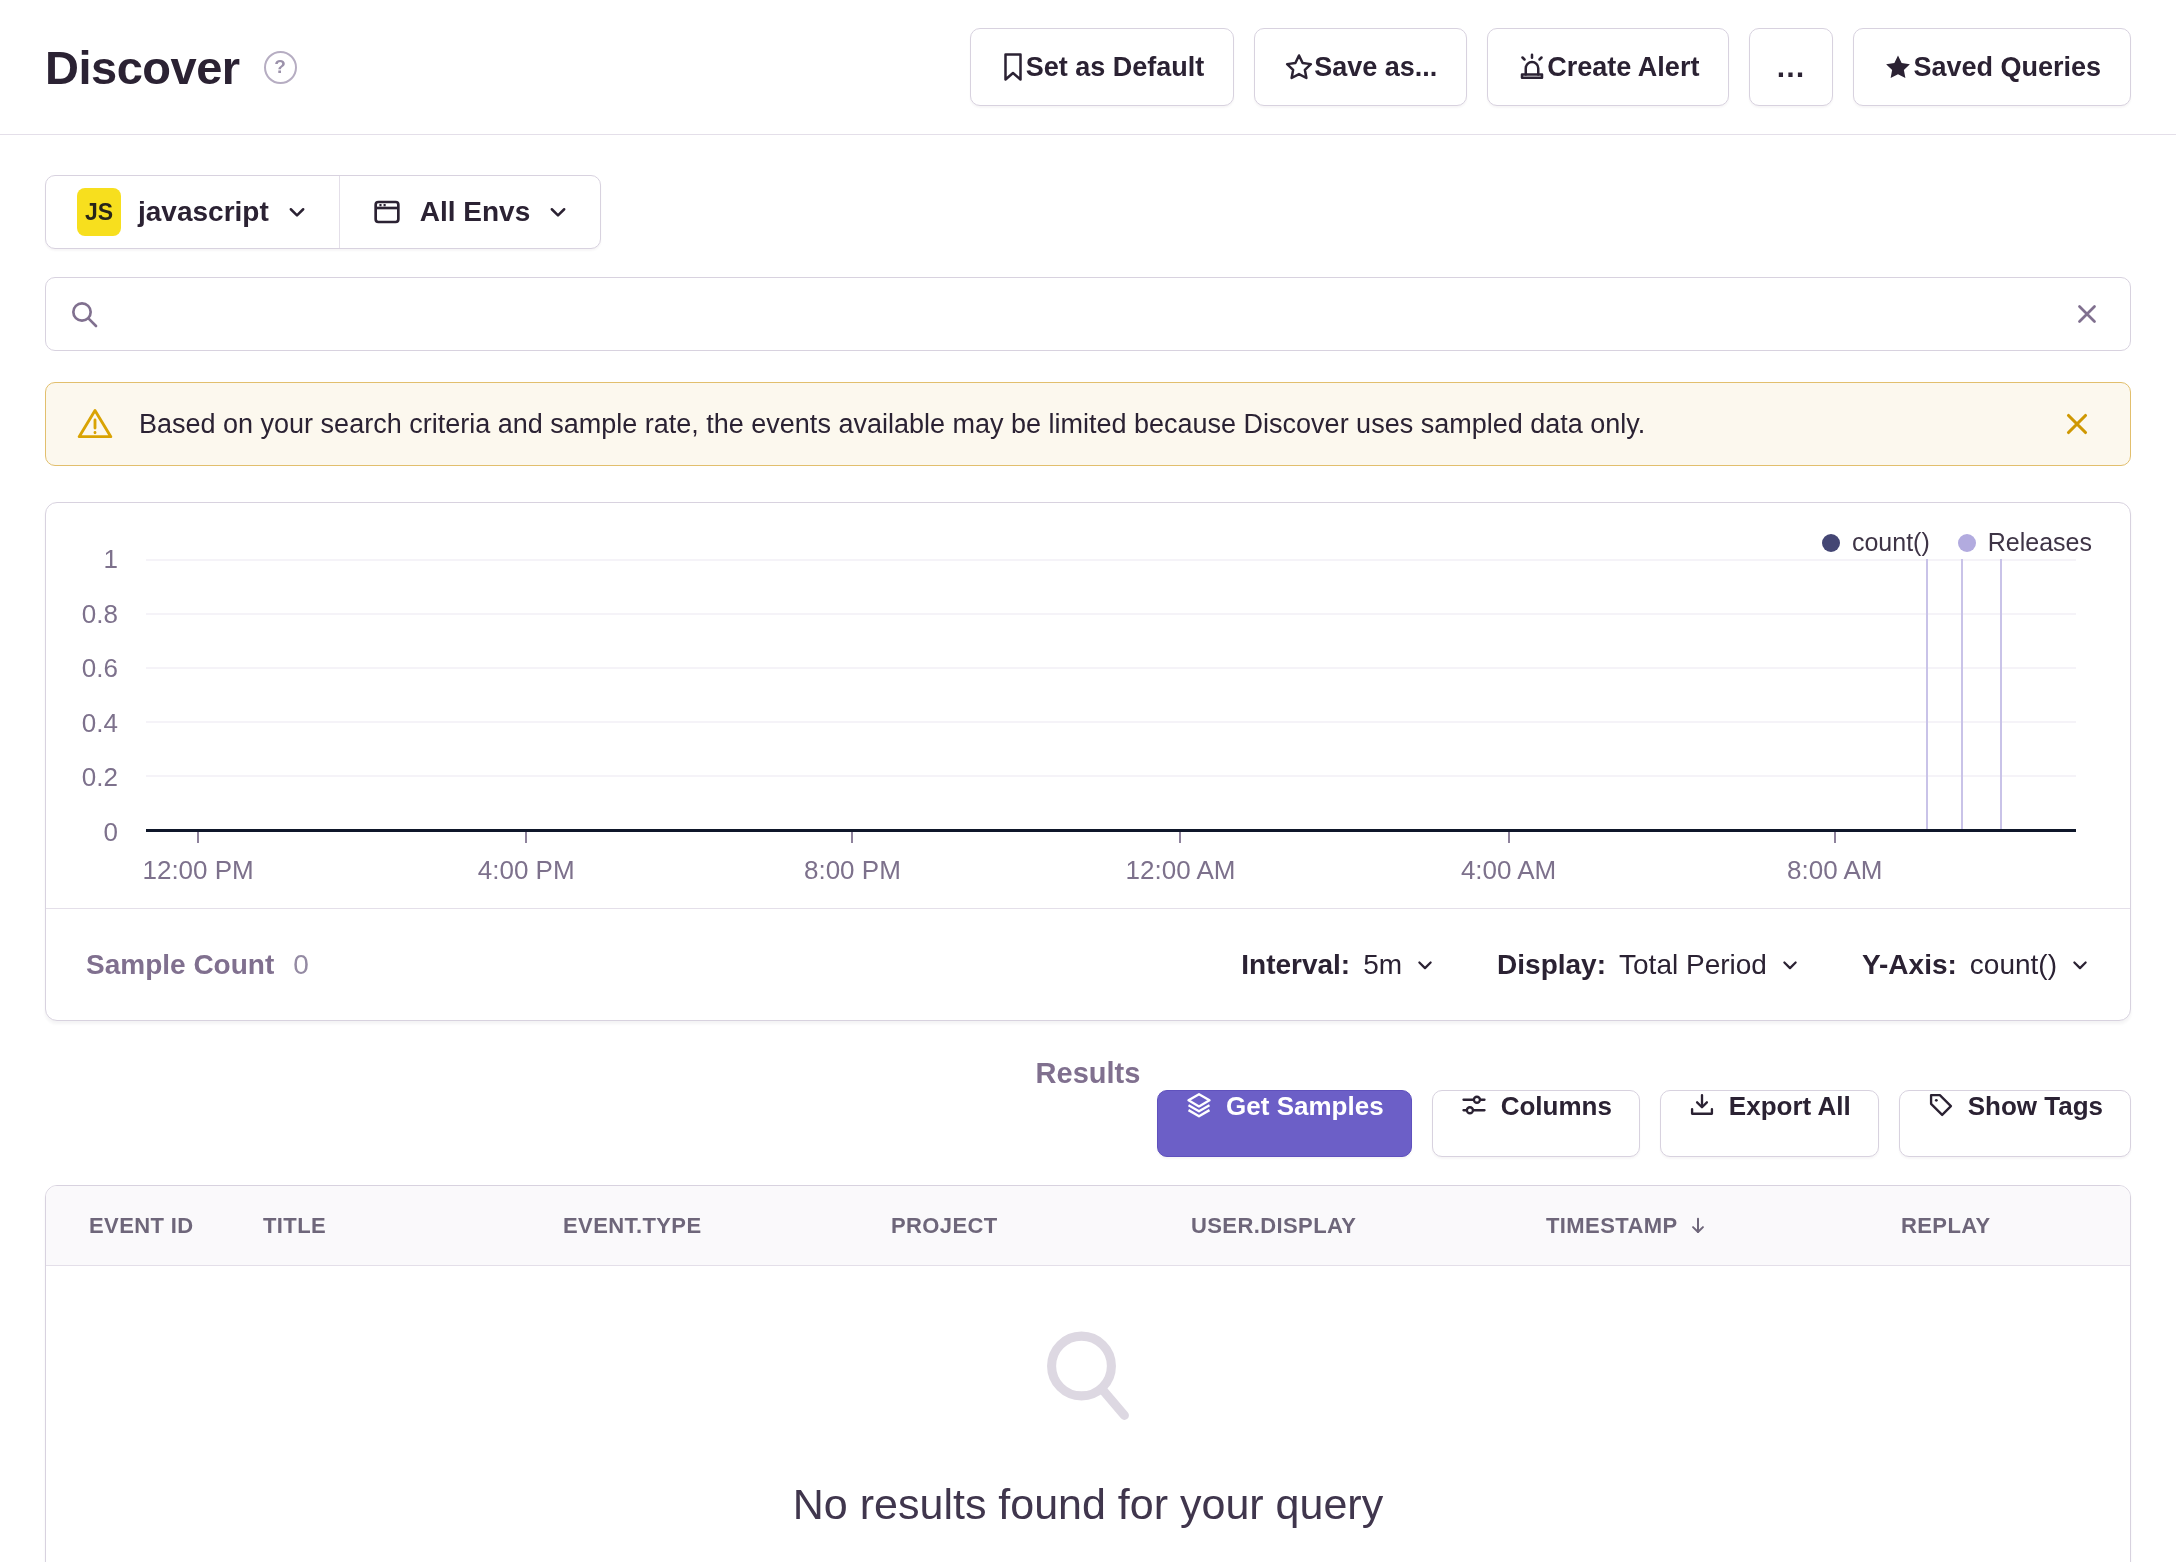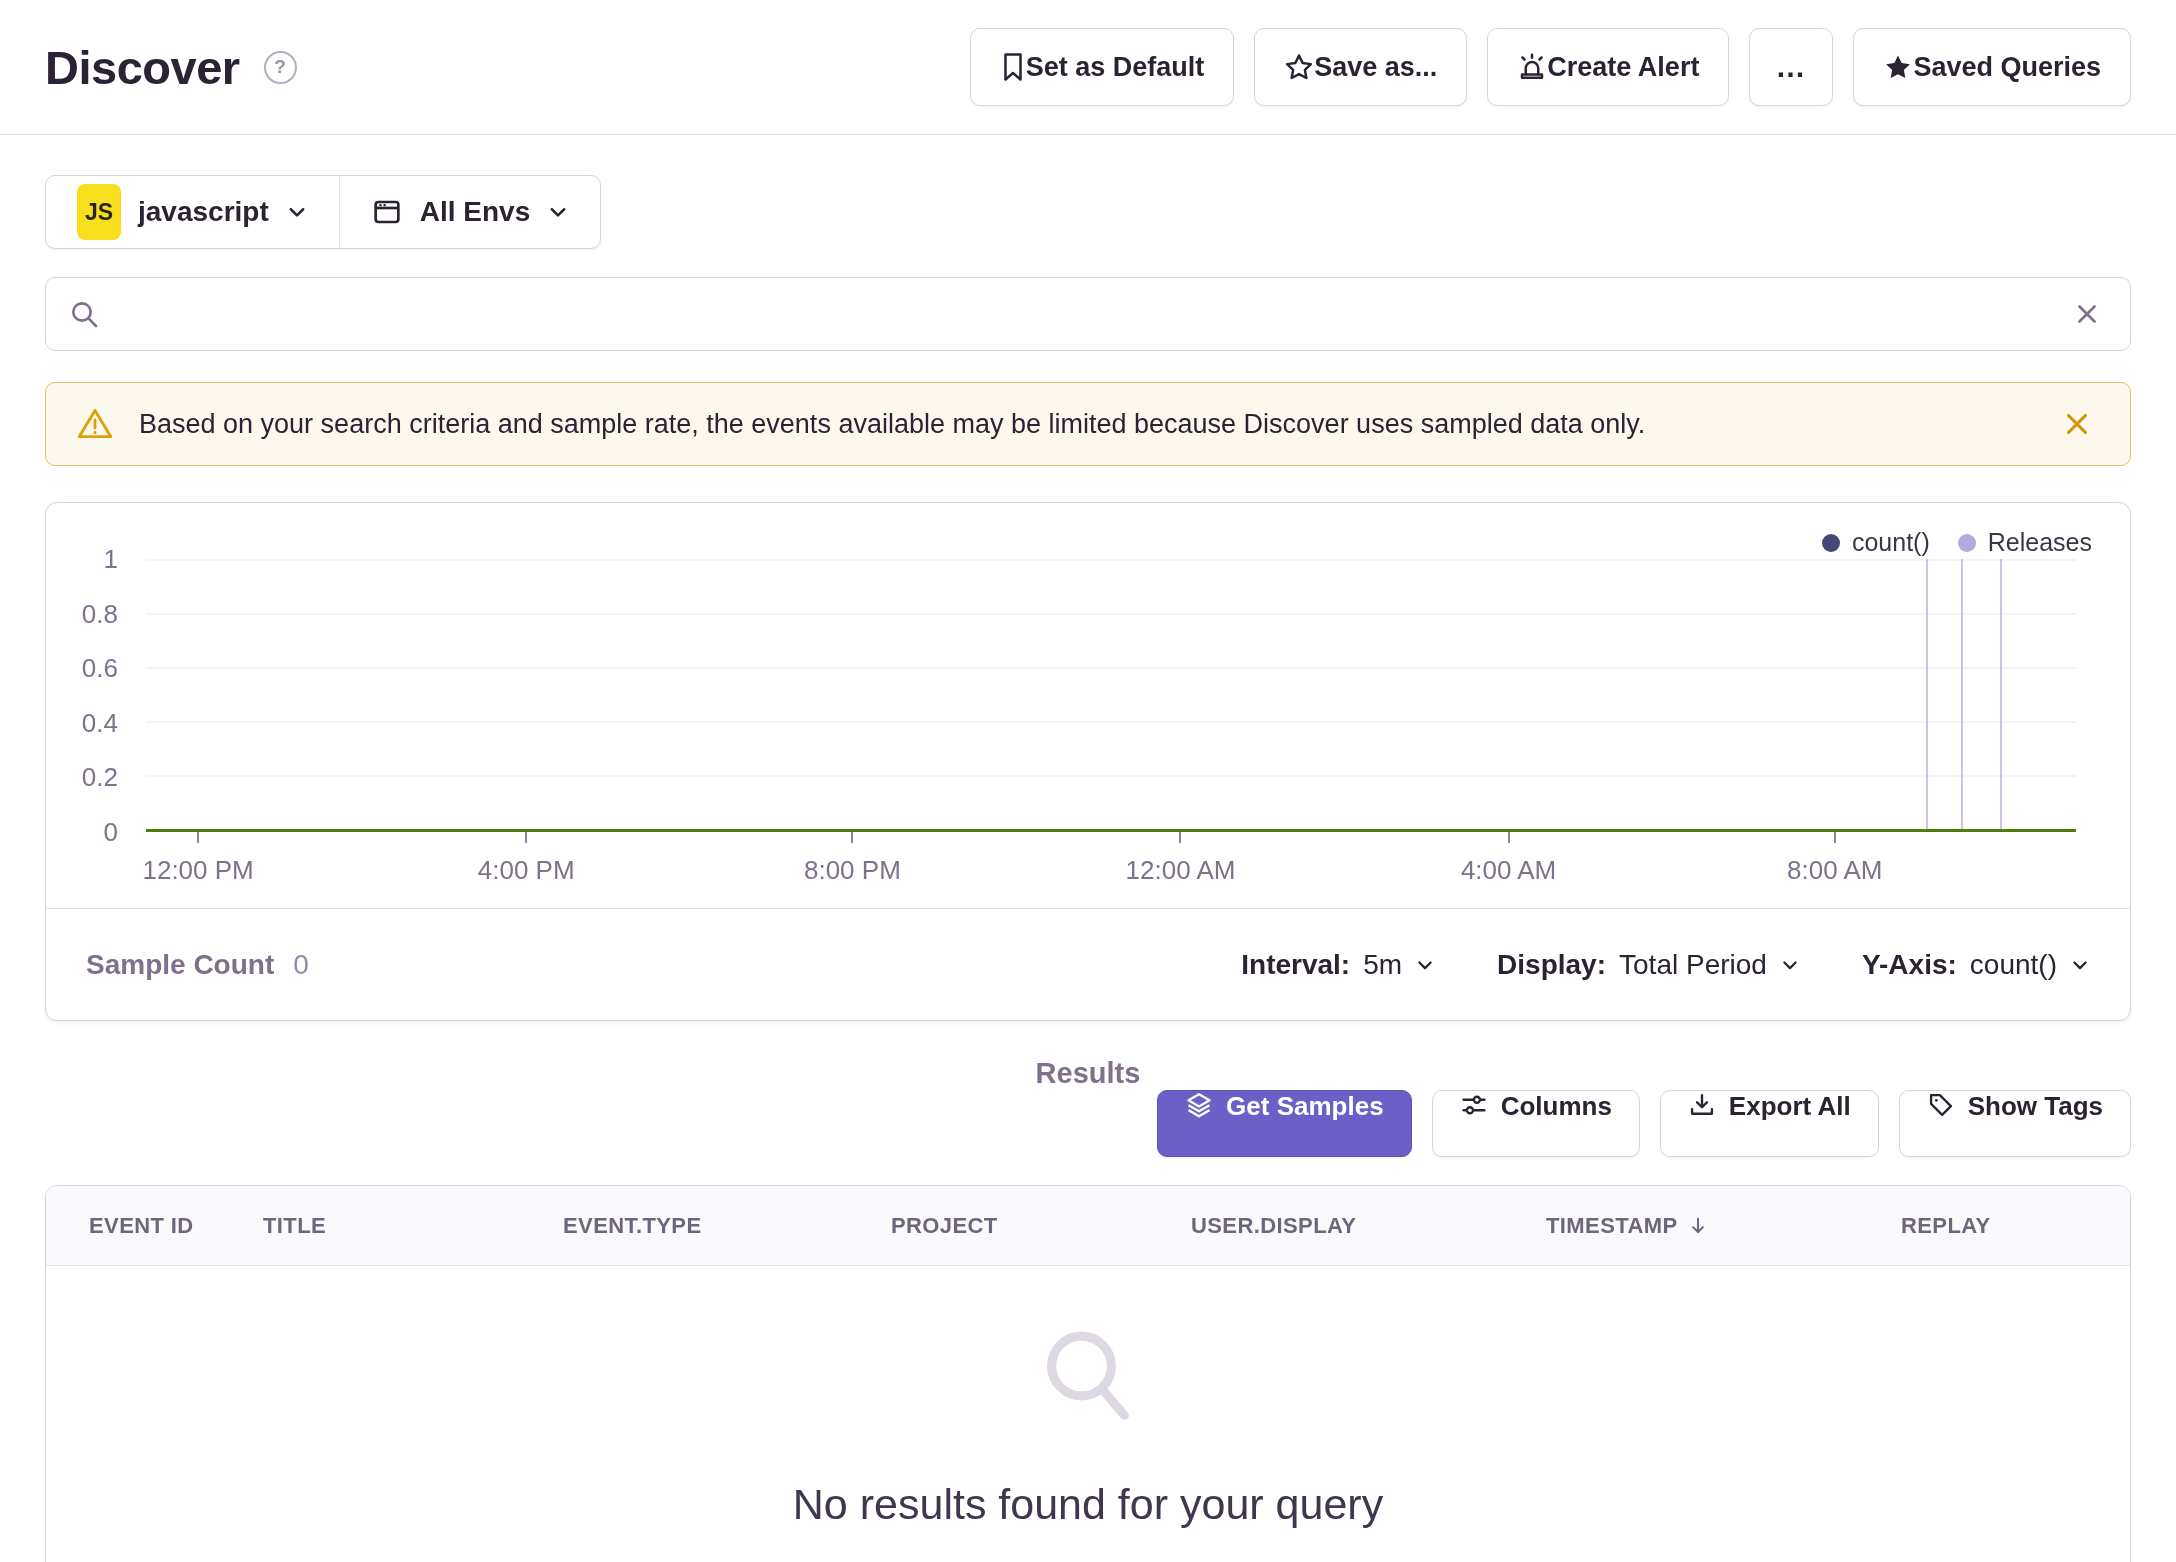--- a/index.html
+++ b/index.html
@@ -47,21 +47,21 @@
 
   
   .filter-bar {
     margin-top: 40px; display: inline-flex; align-items: stretch;
     border: 1px solid #d8d2df; border-radius: 10px; height: 74px;
     box-shadow: 0 2px 2px rgba(43,34,51,0.04); background: #fff;
   }
   .filter-item { display: flex; align-items: center; gap: 17px; padding: 0 31px; font-size: 28px; font-weight: 700; cursor: pointer; }
   .filter-item + .filter-item { border-left: 1px solid #e4dfe9; }
   .js-badge {
-    width: 44px; height: 56px; border-radius: 8px; background: #f7df1e; color: #27251a;
+    width: 44px; height: 48px; border-radius: 8px; background: #f7df1e; color: #27251a;
     font-weight: 800; font-size: 23px; display: flex; align-items: center; justify-content: center;
   }
 
   
   .search-bar {
     margin-top: 28px; height: 74px; border: 1px solid #d8d2df; border-radius: 10px;
     display: flex; align-items: center; padding: 0 22px; gap: 18px; background: #fff;
   }
   .tokens { display: flex; gap: 10px; flex: 1; }
   .token {
@@ -84,21 +84,21 @@
   .panel { border: 1px solid #d8d2df; border-radius: 12px; background: #fff; box-shadow: 0 3px 3px rgba(43,34,51,0.05); }
 
   
   .chart-panel { margin-top: 36px; }
   .chart-area { position: relative; height: 405px; }
   .legend { position: absolute; top: 25px; right: 38px; display: flex; gap: 28px; z-index: 2; }
   .legend-item { display: flex; align-items: center; gap: 12px; font-size: 25px; color: #3e3446; cursor: pointer; }
   .legend-dot { width: 18px; height: 18px; border-radius: 50%; }
   .y-axis { position: absolute; left: 0; width: 86px; top: 56px; bottom: 76px; }
   .ytick { position: absolute; right: 14px; transform: translateY(-50%); font-size: 26px; color: #7d718c; }
-  .plot { position: absolute; left: 100px; right: 54px; top: 56px; bottom: 76px; border-bottom: 3px solid #4d7c0f; }
+  .plot { position: absolute; left: 100px; right: 54px; top: 56px; bottom: 76px; border-bottom: 3px solid #0f172a; }
   .gridline { position: absolute; left: 0; right: 0; height: 2px; background: #f5f3f8; }
   .xtick { position: absolute; top: 100%; margin-top: 3px; width: 2px; height: 11px; background: #8e829c; transform: translateX(-50%); }
   .xlabel { position: absolute; top: 100%; margin-top: 26px; transform: translateX(-50%); font-size: 26px; color: #7d718c; white-space: nowrap; }
   .release-line { position: absolute; top: 0; bottom: 0; width: 2px; background: #c9c3e8; transform: translateX(-50%); }
 
   .chart-footer { border-top: 1px solid #e4dfe9; height: 112px; display: flex; align-items: center; padding: 0 40px; }
   .sample-count { display: flex; gap: 19px; align-items: baseline; font-size: 28px; }
   .sample-count .lbl { font-weight: 700; color: #80708f; }
   .sample-count .val { color: #948aa3; }
   .footer-controls { margin-left: auto; display: flex; gap: 62px; }

